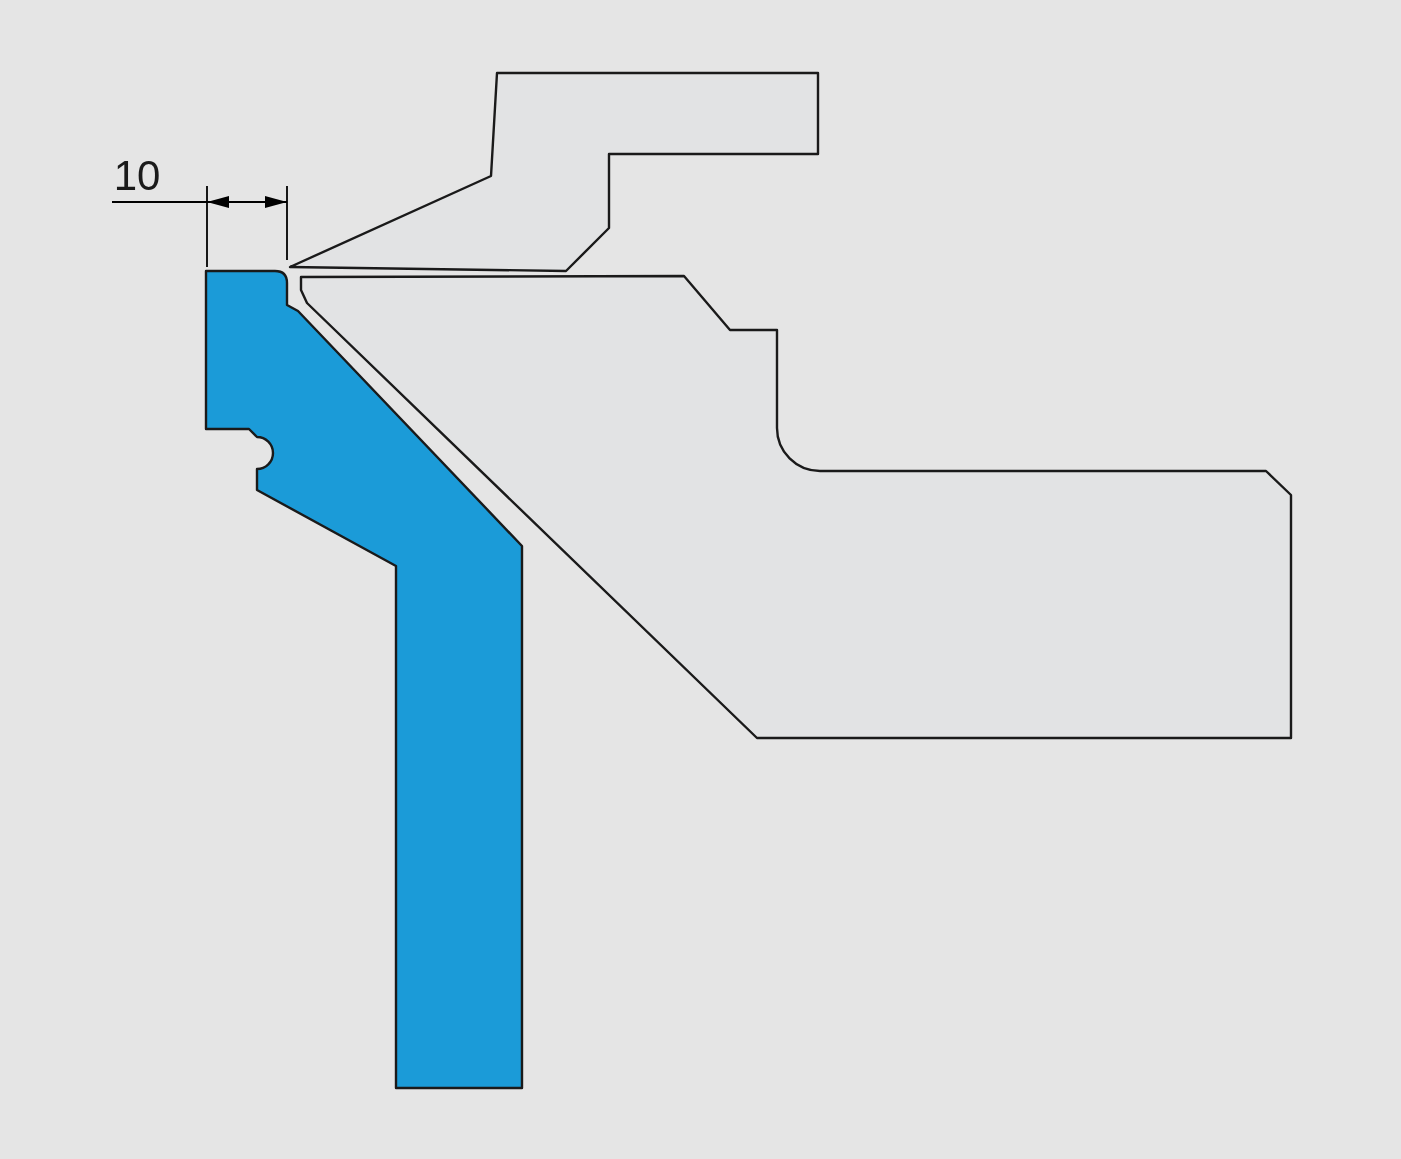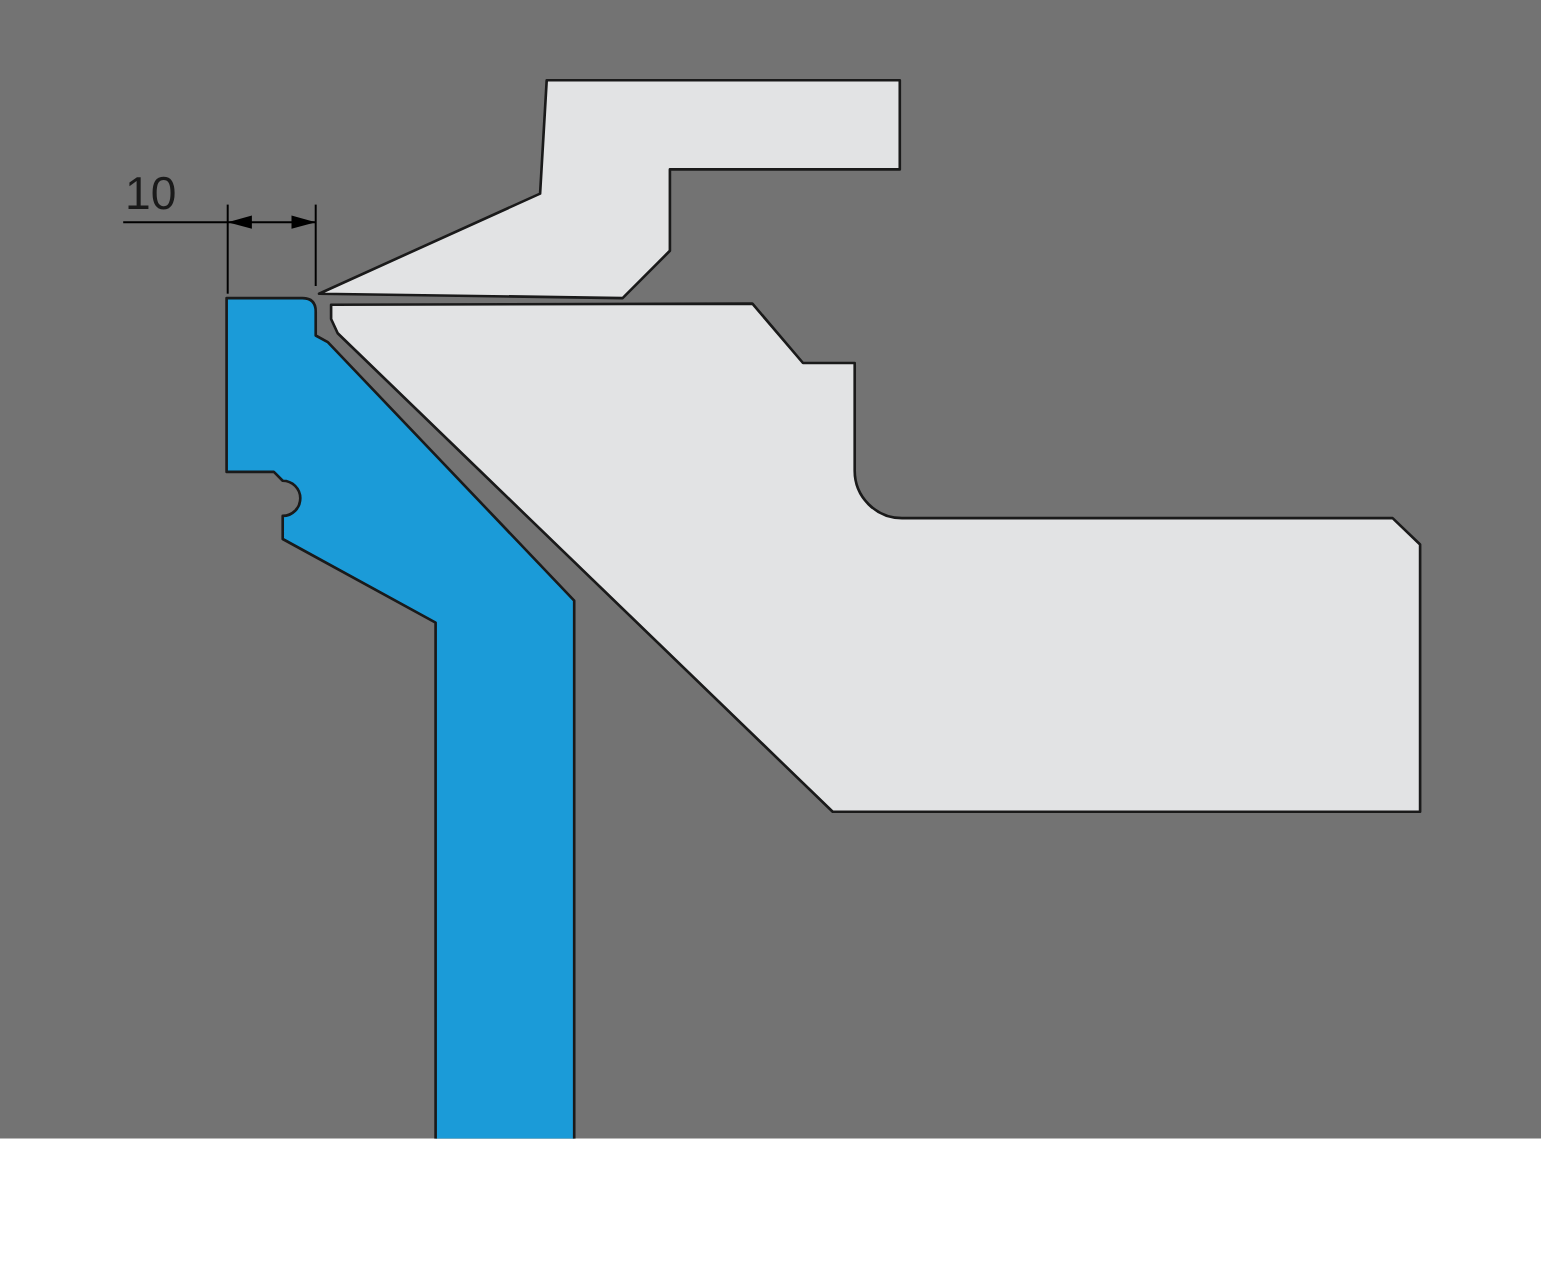--- a/index.html
+++ b/index.html
@@ -6,22 +6,22 @@
     margin: 0;
     padding: 0;
     background: #ffffff;
     width: 100%;
     height: 100%;
     font-family: "Liberation Sans", sans-serif;
   }
   .stage {
     position: relative;
     width: 1401px;
-    height: 1035px;
-    background: #737373;
+    height: 1159px;
+    background: #e5e5e5;
     overflow: hidden;
   }
   svg { display: block; }
   .part-outline {
     stroke: #1a1a1a;
     stroke-width: 2.4;
     stroke-linejoin: round;
     stroke-linecap: round;
   }
   .dim-line {

